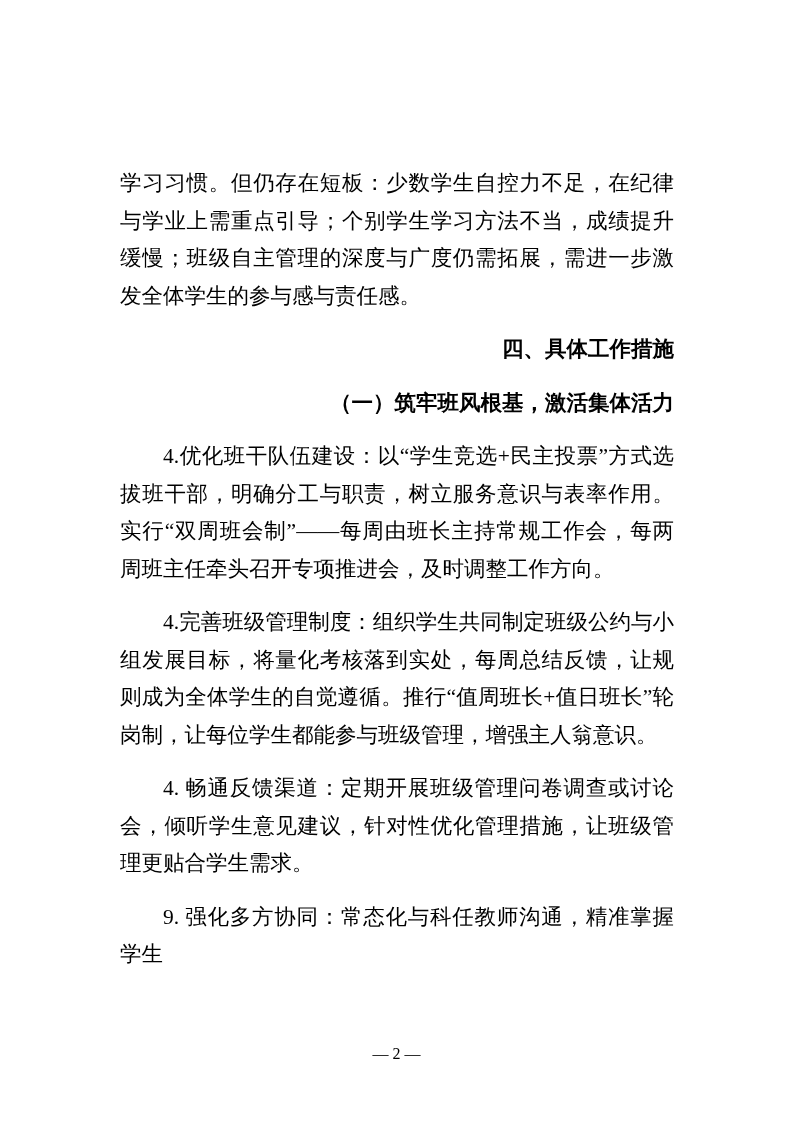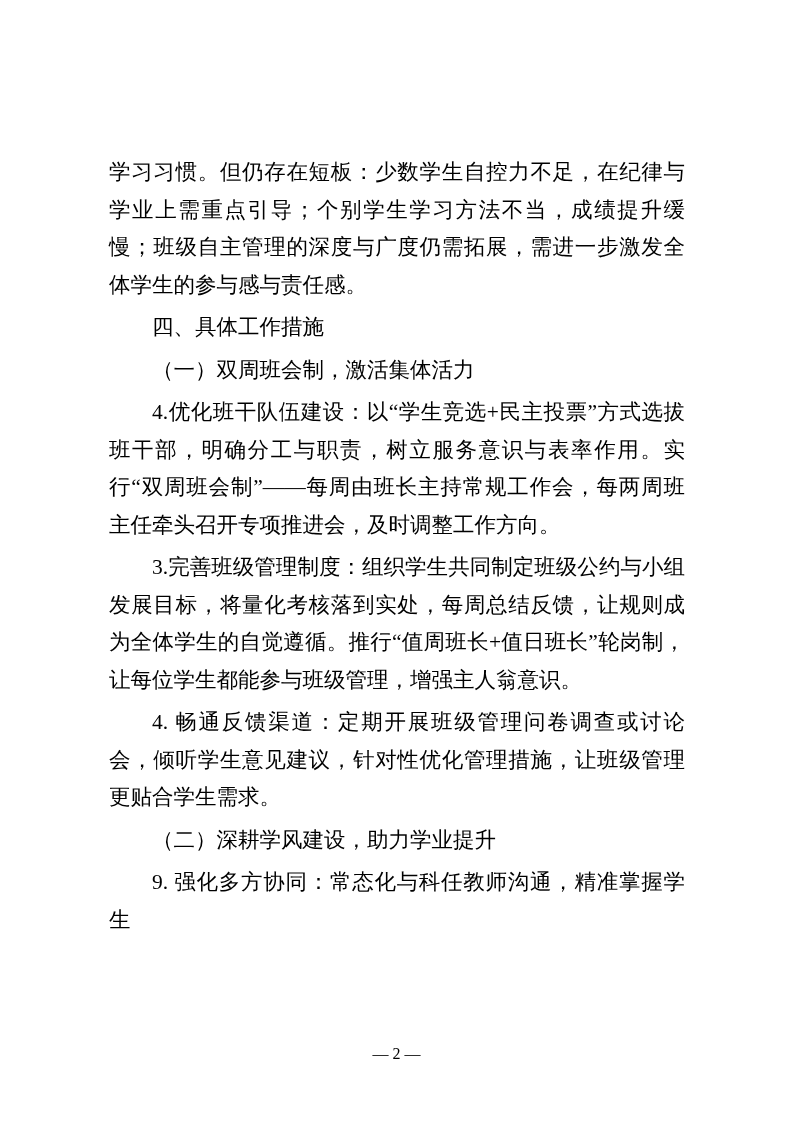--- a/index.html
+++ b/index.html
@@ -23,38 +23,38 @@
 
   
   .content {
     position: absolute;
     left: 104px;
     top: 149px;
     width: 586px;
   }
 
   .content p {
-    margin: 5px;
+    margin: 16px;
     font-size: 21.5px;
     line-height: 37.5px;
     text-align: justify;
     text-justify: inter-ideograph;
     text-indent: 43px;            
     word-break: break-all;
   }
 
   
   .content p.no-indent {
     text-indent: 0;
   }
 
   
   .content p.heading {
-    font-weight: normal;
-    text-align: left;
+    font-weight: bold;
+    text-align: right;
   }
 
   
   .footer {
     position: absolute;
     left: 0;
     right: 0;
     bottom: 58px;
     text-align: center;
     font-size: 16px;
@@ -67,30 +67,29 @@
 <body>
 
 <div class="page">
 
   <div class="content">
 
     <p class="no-indent">学习习惯。但仍存在短板：少数学生自控力不足，在纪律与学业上需重点引导；个别学生学习方法不当，成绩提升缓慢；班级自主管理的深度与广度仍需拓展，需进一步激发全体学生的参与感与责任感。</p>
 
     <p class="heading">四、具体工作措施</p>
 
-    <p class="heading">（一）双周班会制，激活集体活力</p>
+    <p class="heading">（一）筑牢班风根基，激活集体活力</p>
 
 
     <p>4.优化班干队伍建设：以“学生竞选+民主投票”方式选拔班干部，明确分工与职责，树立服务意识与表率作用。实行“双周班会制”——每周由班长主持常规工作会，每两周班主任牵头召开专项推进会，及时调整工作方向。</p>
 
-    <p>3.完善班级管理制度：组织学生共同制定班级公约与小组发展目标，将量化考核落到实处，每周总结反馈，让规则成为全体学生的自觉遵循。推行“值周班长+值日班长”轮岗制，让每位学生都能参与班级管理，增强主人翁意识。</p>
+    <p>4.完善班级管理制度：组织学生共同制定班级公约与小组发展目标，将量化考核落到实处，每周总结反馈，让规则成为全体学生的自觉遵循。推行“值周班长+值日班长”轮岗制，让每位学生都能参与班级管理，增强主人翁意识。</p>
 
     <p>4. 畅通反馈渠道：定期开展班级管理问卷调查或讨论会，倾听学生意见建议，针对性优化管理措施，让班级管理更贴合学生需求。</p>
 
-    <p class="heading">（二）深耕学风建设，助力学业提升</p>
 
     <p>9. 强化多方协同：常态化与科任教师沟通，精准掌握学生</p>
 
   </div>
 
   <div class="footer">
     <span>— 2 —</span>
   </div>
 
 </div>

